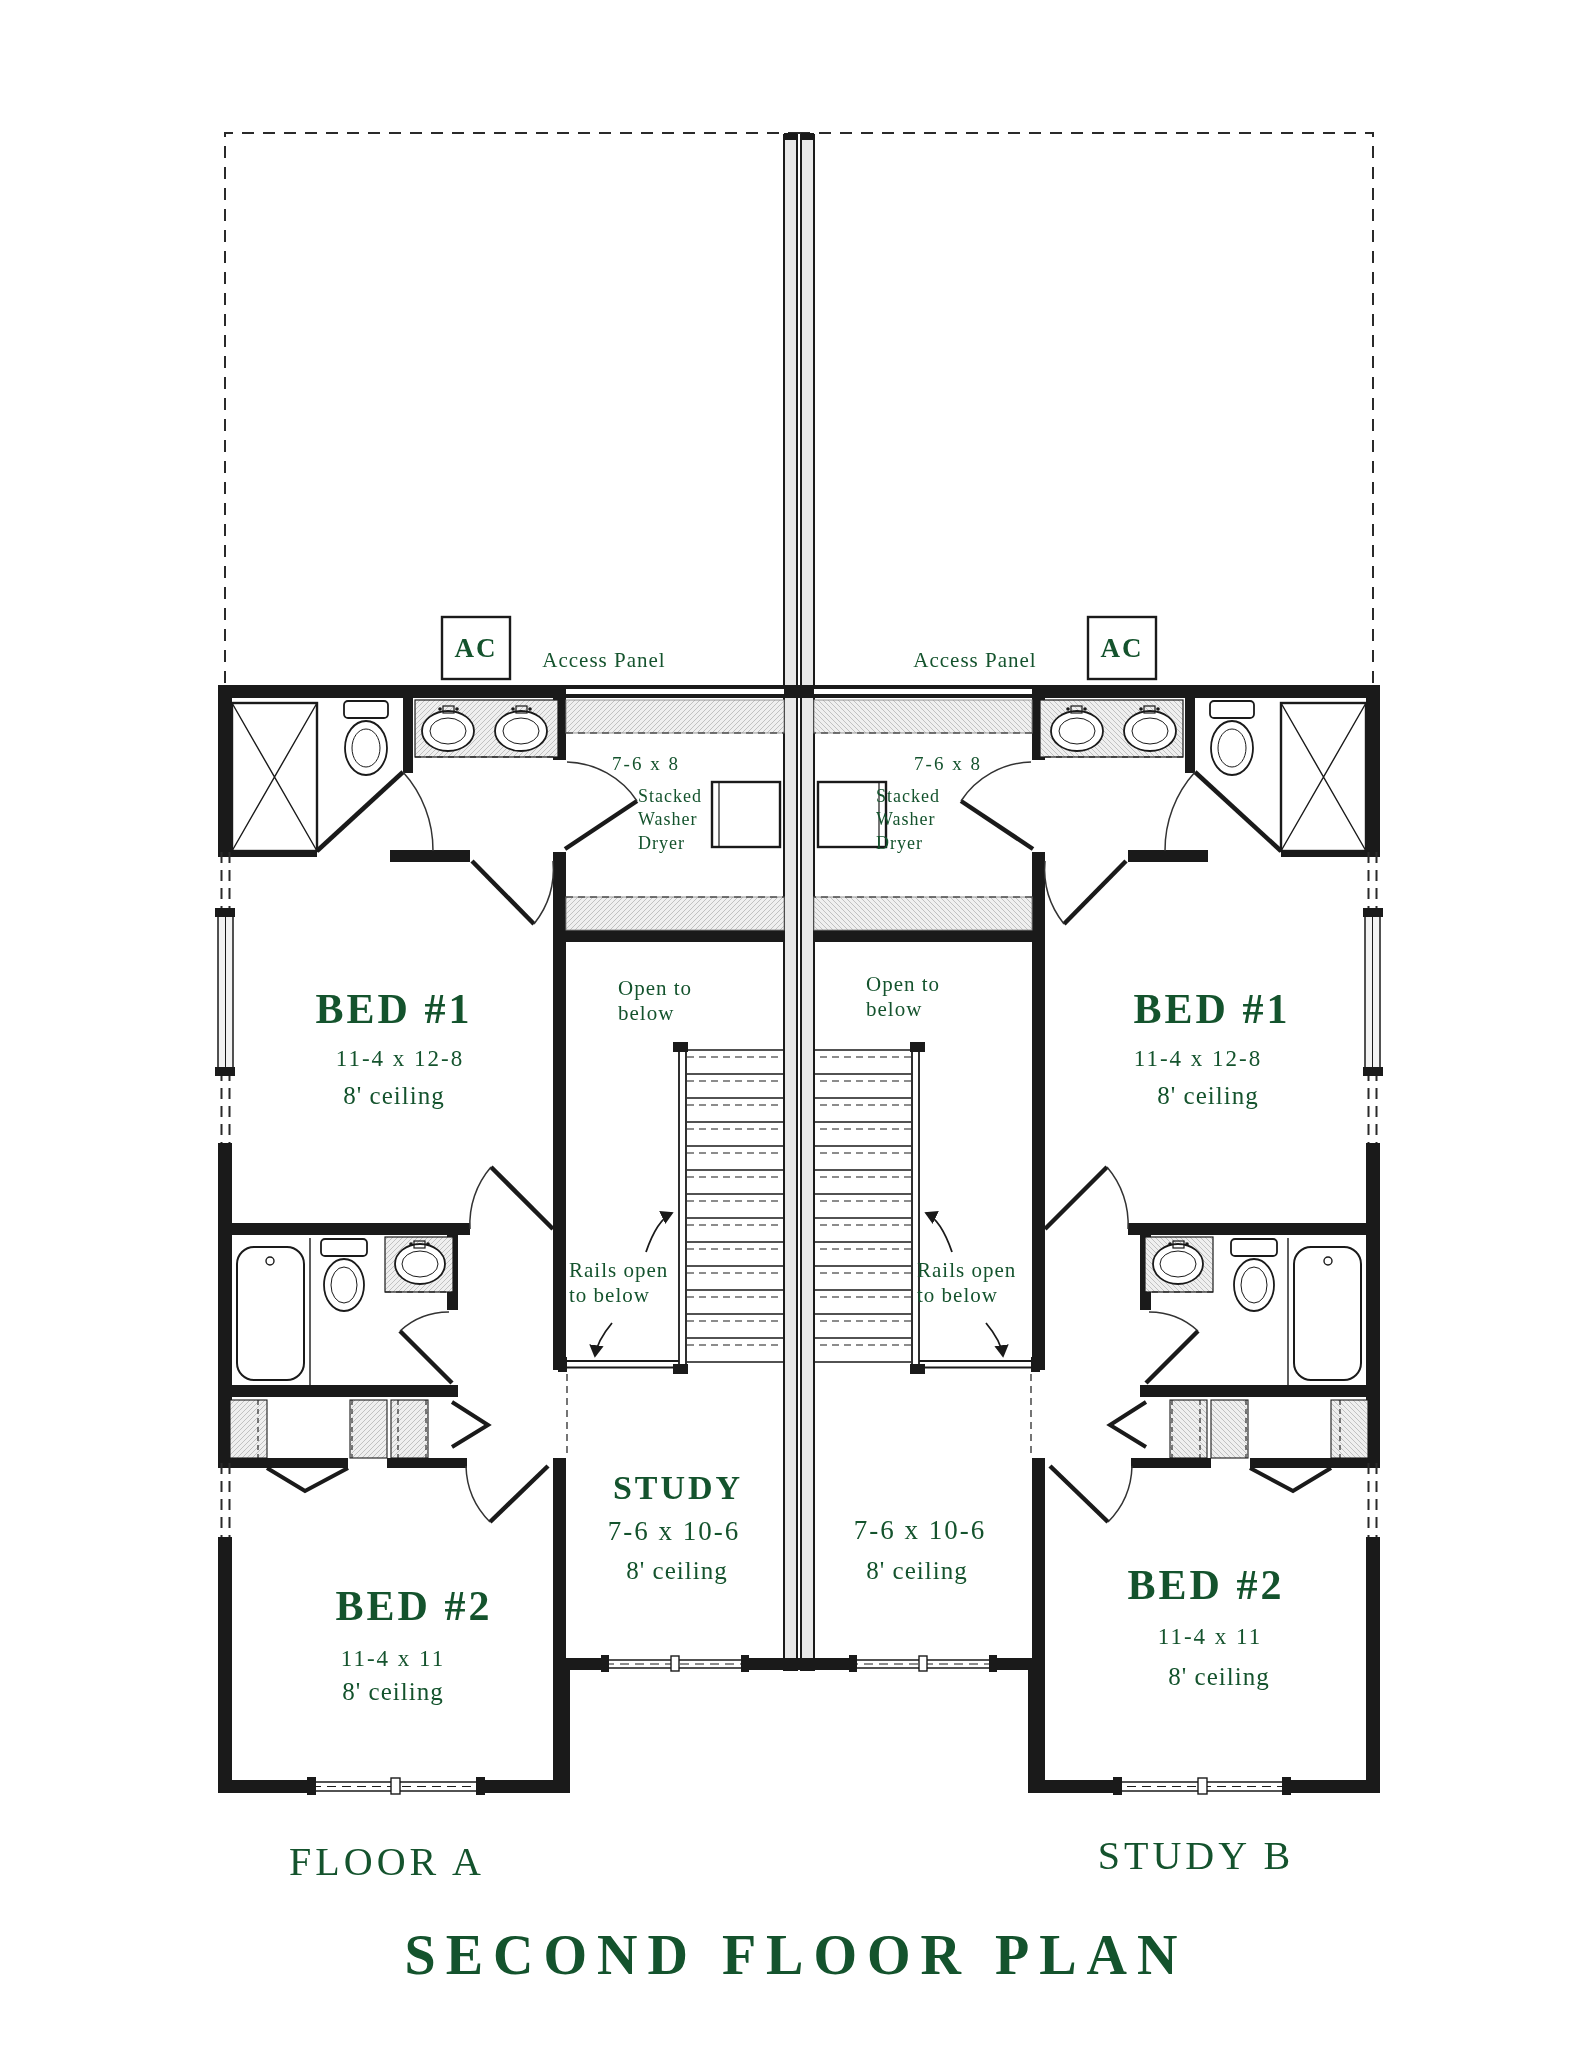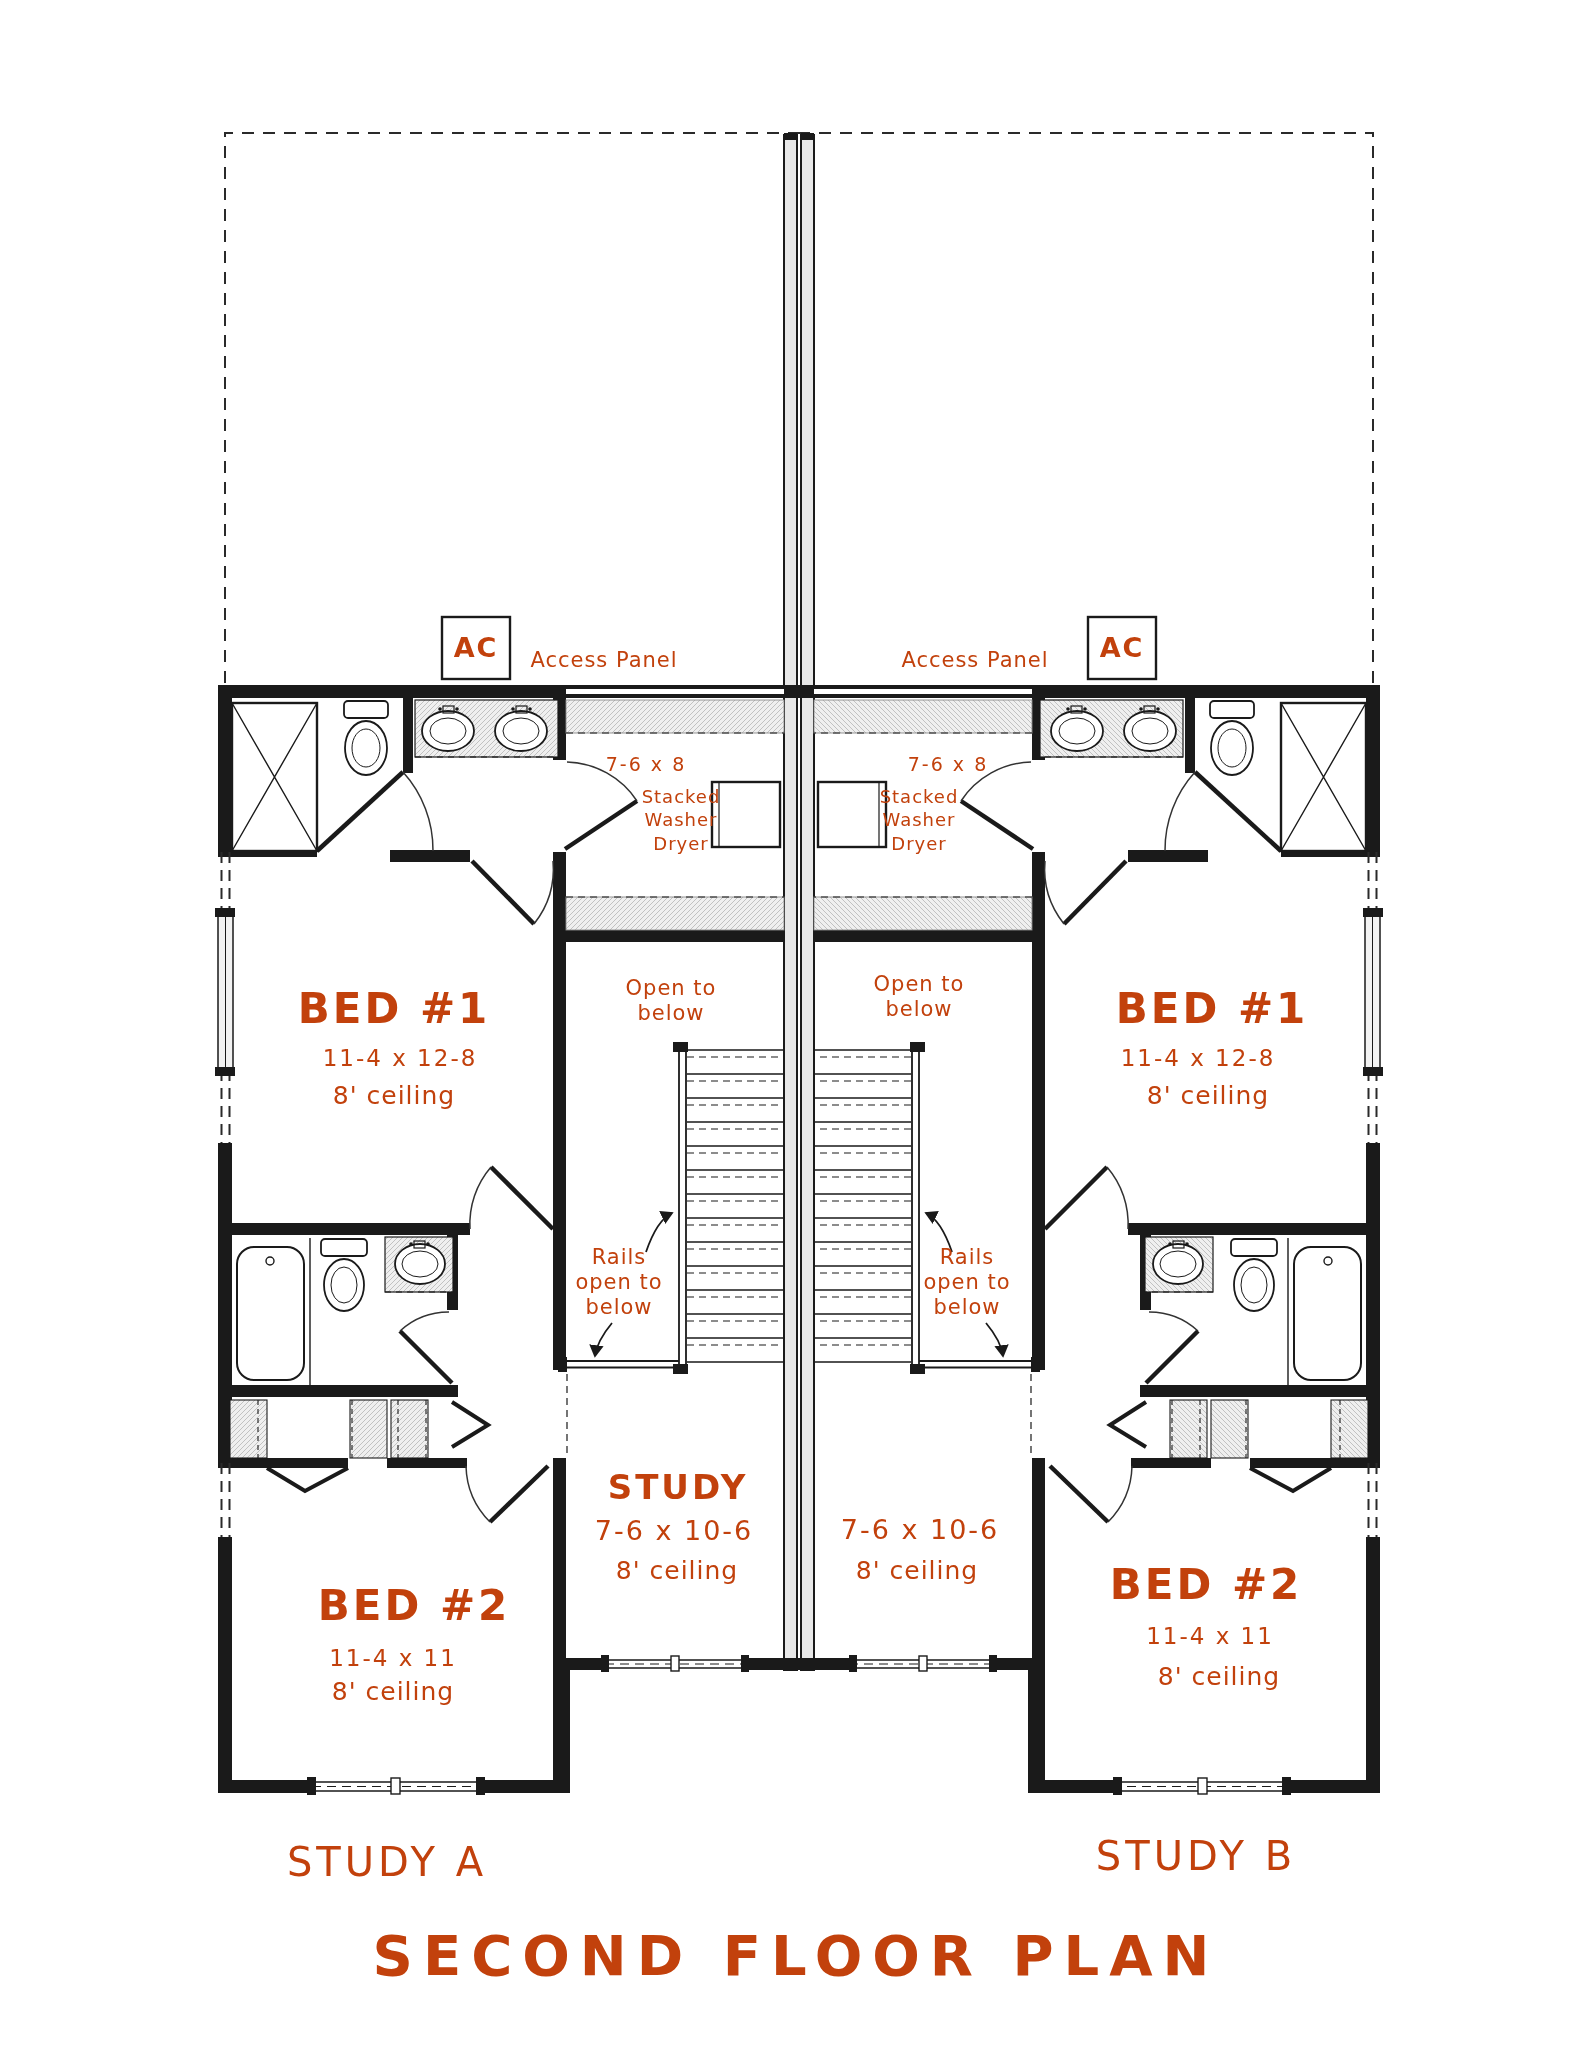--- a/index.html
+++ b/index.html
@@ -1,20 +1,20 @@
 <!DOCTYPE html>
 <html><head>
 <meta charset="utf-8">
 <style>
   html,body{margin:0;padding:0;background:#ffffff;}
   #plan{position:relative;width:1582px;height:2048px;background:#ffffff;overflow:hidden;
         font-family:"DejaVu Sans",sans-serif;color:#1a1a1a;}
   #drawing{position:absolute;left:0;top:0;width:1582px;height:2048px;}
-  .lbl{position:absolute;transform:translate(-50%,-50%);text-align:center;color:#c2410c;
-       line-height:1.2;white-space:nowrap;letter-spacing:1px;}
+  .lbl{position:absolute;transform:translate(-50%,-50%);text-align:left;color:#14532d;
+       line-height:1.2;white-space:nowrap;letter-spacing:1px;font-family:Liberation Serif, serif;}
   .wrap{white-space:normal;}
   .room-name{font-size:42px;font-weight:bold;letter-spacing:3px;}
   .room-name.mid{font-size:34px;line-height:1.5;}
   .room-dims{font-size:23px;letter-spacing:2px;}
   .room-ceil{font-size:25px;letter-spacing:1px;}
   .small{font-size:21px;}
   .tiny{font-size:18px;line-height:1.3;}
   .acdim{font-size:19px;letter-spacing:2px;}
   .ac{font-size:27px;font-weight:600;letter-spacing:2px;}
   .unit{font-size:40px;letter-spacing:4px;}
@@ -246,17 +246,17 @@
 <div class="lbl room-dims" style="left:1198px;top:1059px;">11-4 x 12-8</div>
 <div class="lbl room-ceil" style="left:1208px;top:1096px;">8' ceiling</div>
 
 <div class="lbl room-name" style="left:1206px;top:1585px;">BED #2</div>
 <div class="lbl room-dims" style="left:1210px;top:1637px;">11-4 x 11</div>
 <div class="lbl room-ceil" style="left:1219px;top:1677px;">8' ceiling</div>
 
 <div class="lbl room-dims" style="left:920px;top:1530px;font-size:27px;">7-6 x 10-6</div>
 <div class="lbl room-ceil" style="left:917px;top:1571px;">8' ceiling</div>
 
-<div class="lbl unit" style="left:387px;top:1862px;">STUDY A</div>
+<div class="lbl unit" style="left:387px;top:1862px;">FLOOR A</div>
 <div class="lbl unit" style="left:1196px;top:1856px;">STUDY B</div>
 <div class="lbl title" style="left:796px;top:1956px;">SECOND FLOOR PLAN</div>
 
 </div>
 
 </body></html>

